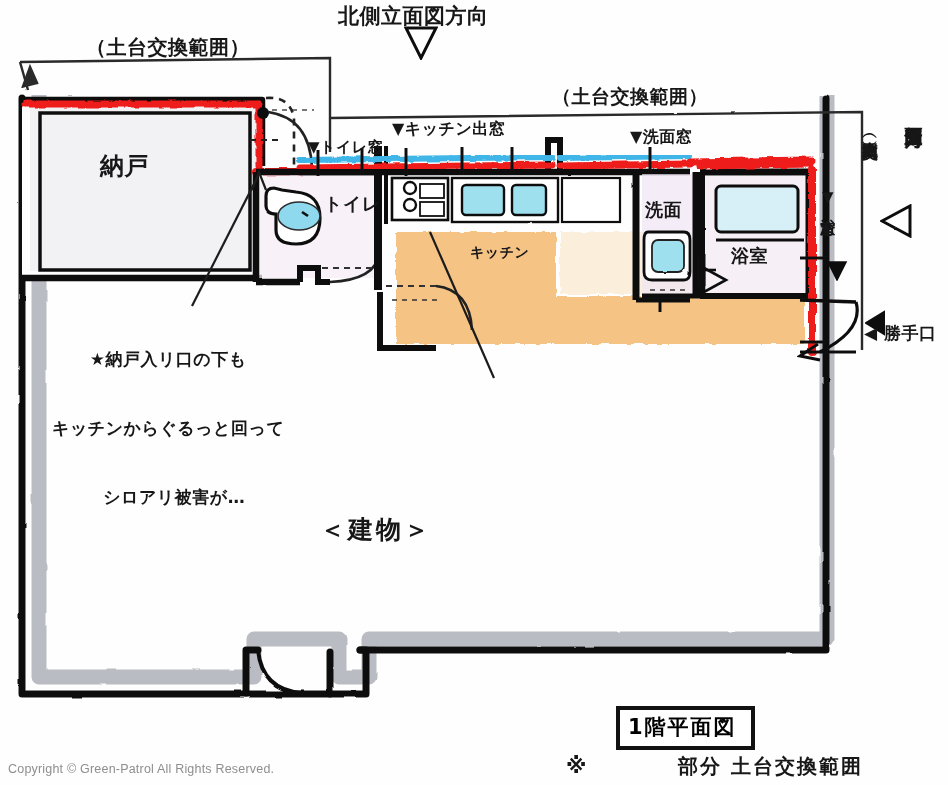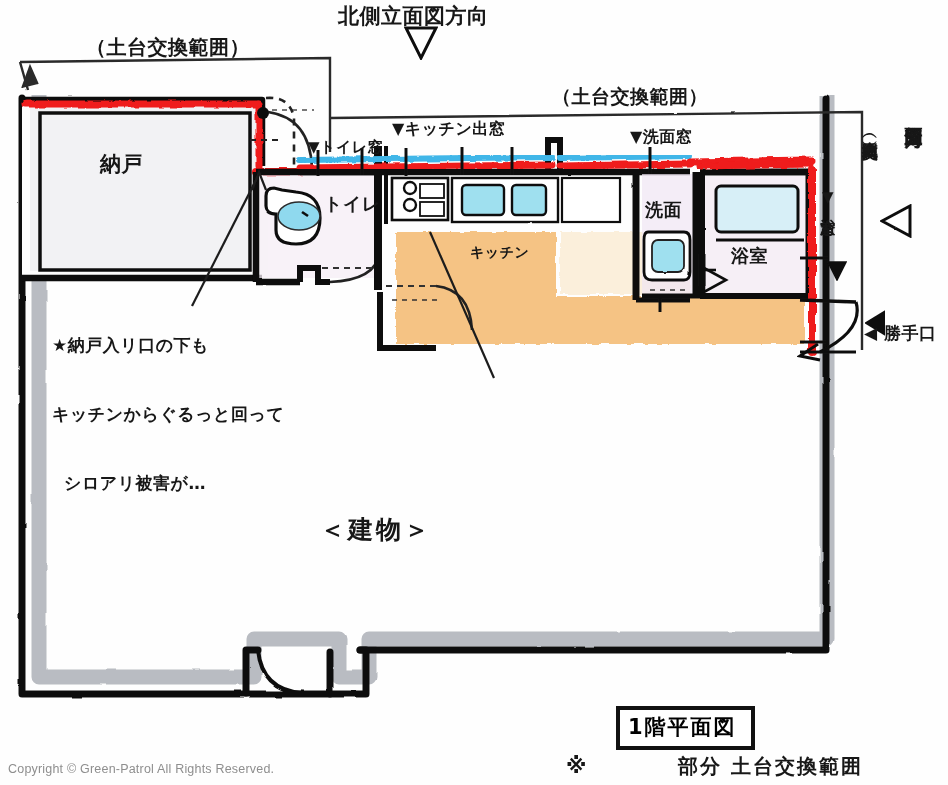--- a/index.html
+++ b/index.html
@@ -9,20 +9,21 @@
   }
   body {
     font-family: "DejaVu Sans", sans-serif;
   }
   #page {
     position: relative;
     width: 948px;
     height: 785px;
     background: #fefefe;
     overflow: hidden;
+    text-align: center;
   }
   #plan-svg {
     position: absolute;
     left: 0;
     top: 0;
     width: 948px;
     height: 785px;
   }
   .lbl {
     position: absolute;
@@ -273,41 +274,41 @@
   <div class="lbl hand" style="left:338px; top:2px; font-size:21px;">北側立面図方向</div>
 
   <div class="lbl hand" style="left:86px; top:34px; font-size:20px;">（土台交換範囲）</div>
 
   <div class="lbl hand" style="left:552px; top:84px; font-size:19px;">（土台交換範囲）</div>
 
   <div class="lbl hand vert" style="left:860px; top:128px; font-size:16px;">（土台交換範囲）</div>
 
   <div class="lbl hand vert" style="left:902px; top:112px; font-size:18px;">東側立面図方向</div>
 
-  <div class="lbl hand" style="left:100px; top:150px; font-size:21px;">納戸</div>
+  <div class="lbl hand" style="left:100px; top:150px; font-size:24px;">納戸</div>
 
   <div class="lbl hand" style="left:308px; top:137px; font-size:15px;">▼トイレ窓</div>
 
   <div class="lbl hand" style="left:392px; top:118px; font-size:16px;">▼キッチン出窓</div>
 
   <div class="lbl hand" style="left:630px; top:126px; font-size:16px;">▼洗面窓</div>
 
   <div class="lbl hand vert" style="left:818px; top:188px; font-size:15px;">▼浴室窓</div>
 
   <div class="lbl hand" style="left:324px; top:192px; font-size:18px;">トイレ</div>
 
   <div class="lbl hand" style="left:470px; top:243px; font-size:14px;">キッチン</div>
 
   <div class="lbl hand" style="left:645px; top:198px; font-size:18px;">洗面</div>
 
   <div class="lbl hand" style="left:731px; top:244px; font-size:18px;">浴室</div>
 
   <div class="lbl hand" style="left:864px; top:310px; font-size:17px;margin-top:12px;">◀ 勝手口</div>
 
-  <div class="lbl hand" style="left:52px; top:288px; font-size:17px;">
+  <div class="lbl hand" style="left:52px; top:302px; font-size:17px;">
     <span class="multiline">★納戸入リ口の下も</span>
     <span class="multiline">キッチンからぐるっと回って</span>
     <span class="multiline" style="padding-left:12px;">シロアリ被害が…</span>
   </div>
 
 
   <div class="lbl hand" style="left:320px; top:513px; font-size:25px; letter-spacing:3px;">＜建物＞</div>
 
   <div class="legend-box hand" style="left:616px; top:706px;padding-left:8px;">
     <span style="font-size:21px; letter-spacing:2px;">1階平面図</span>

